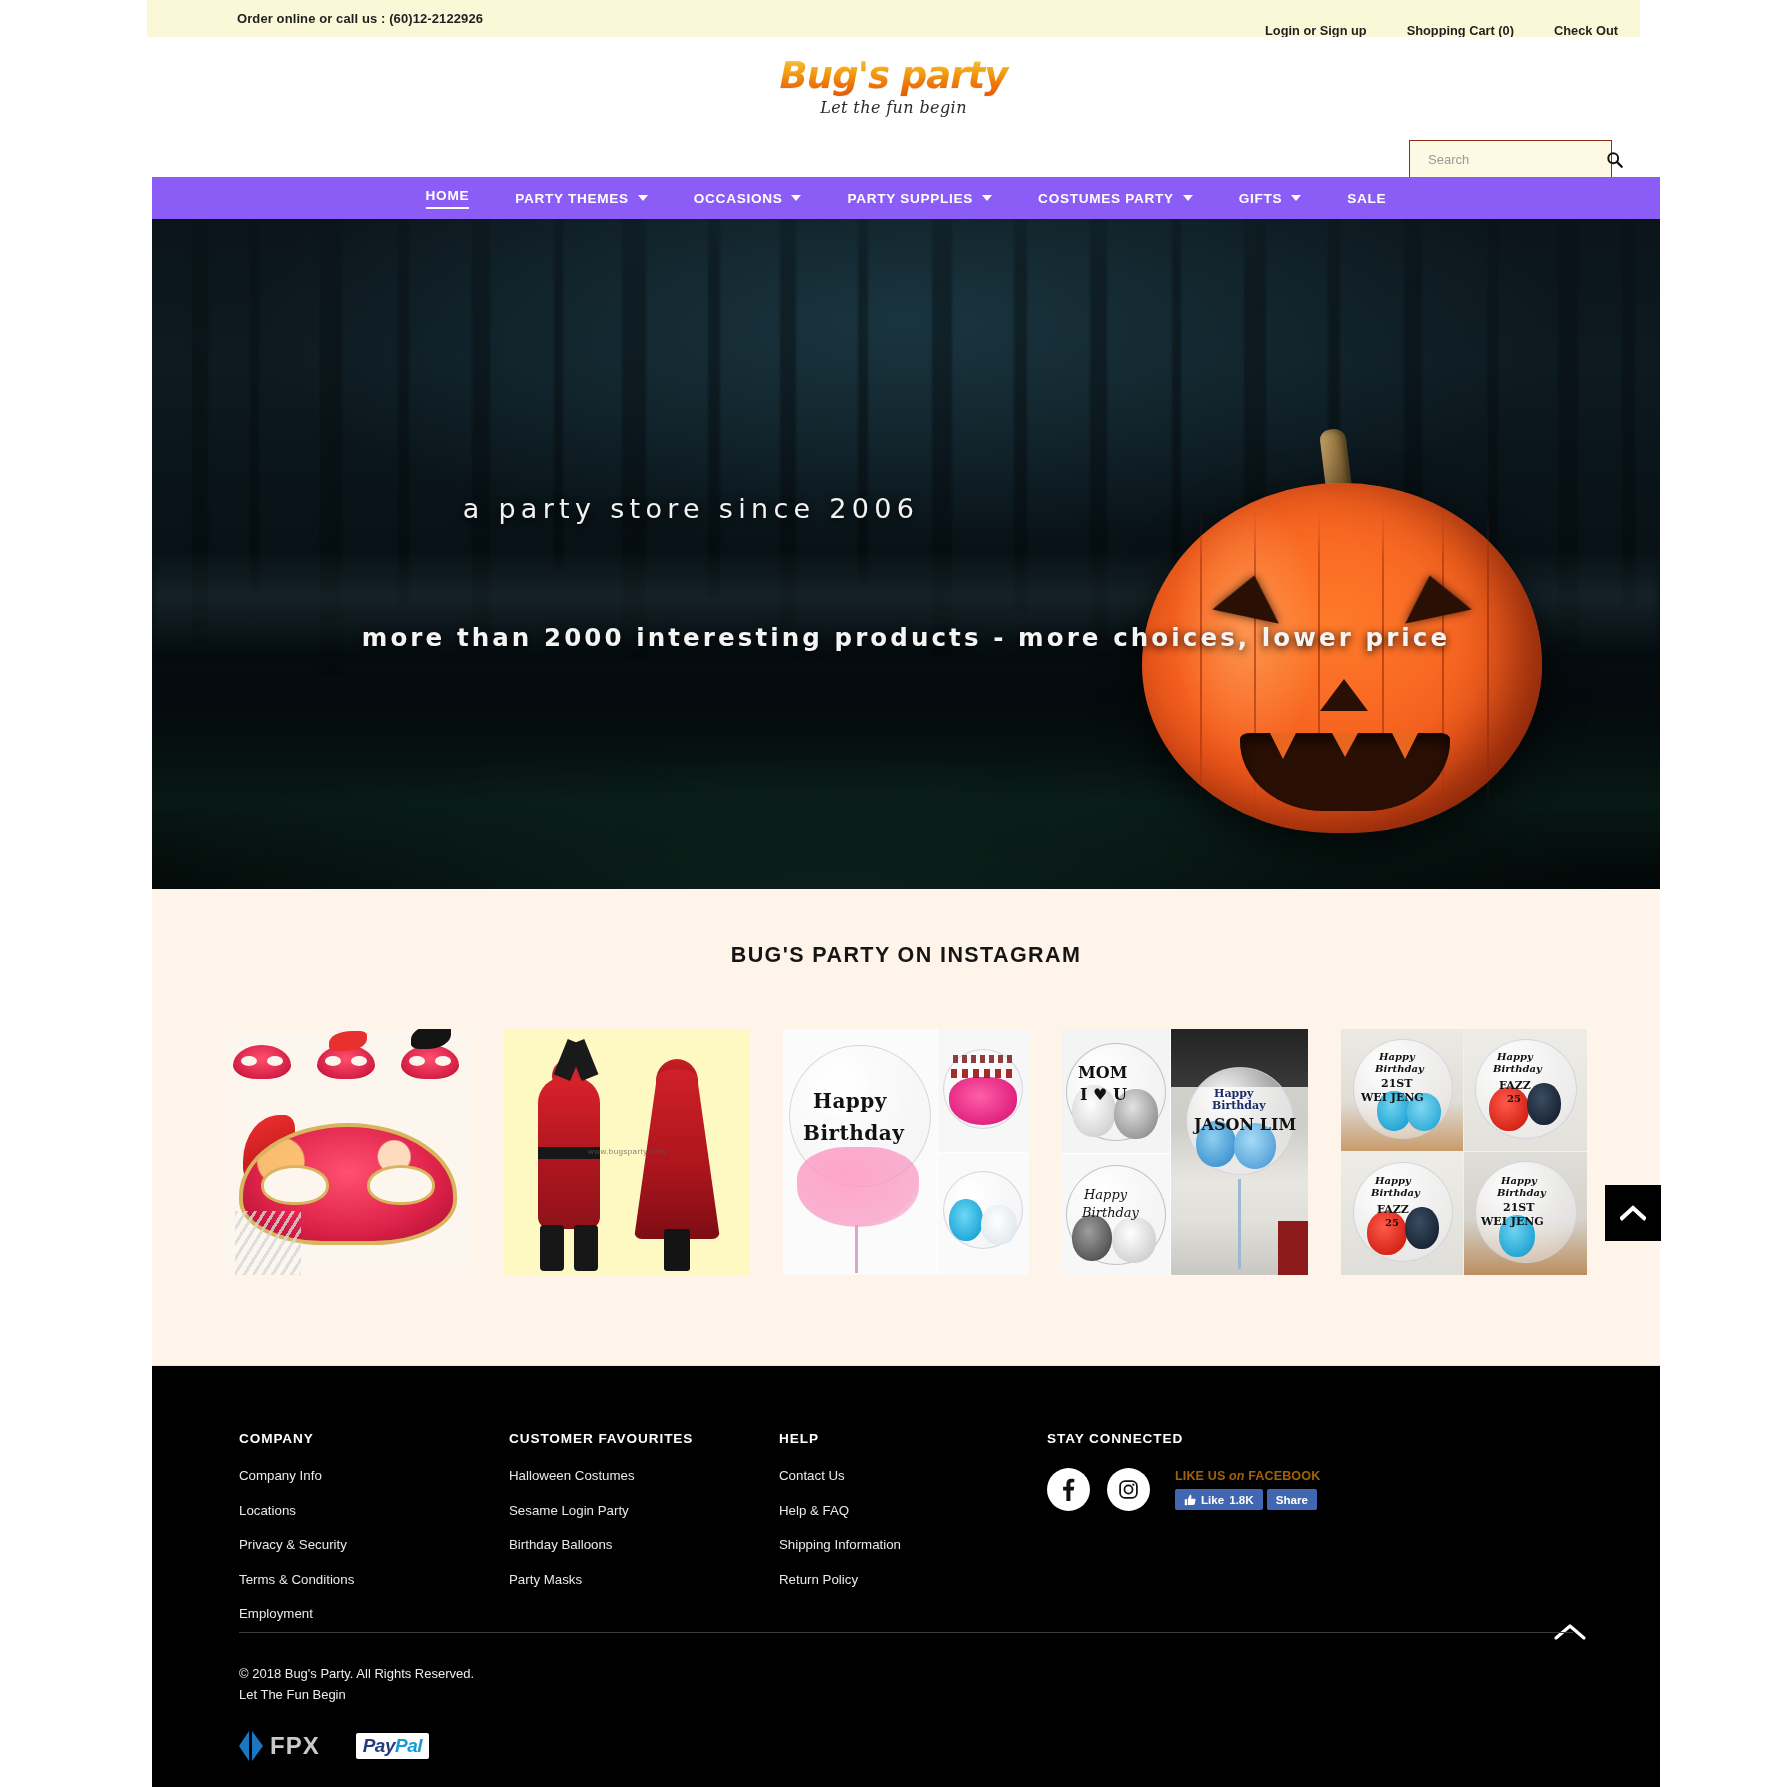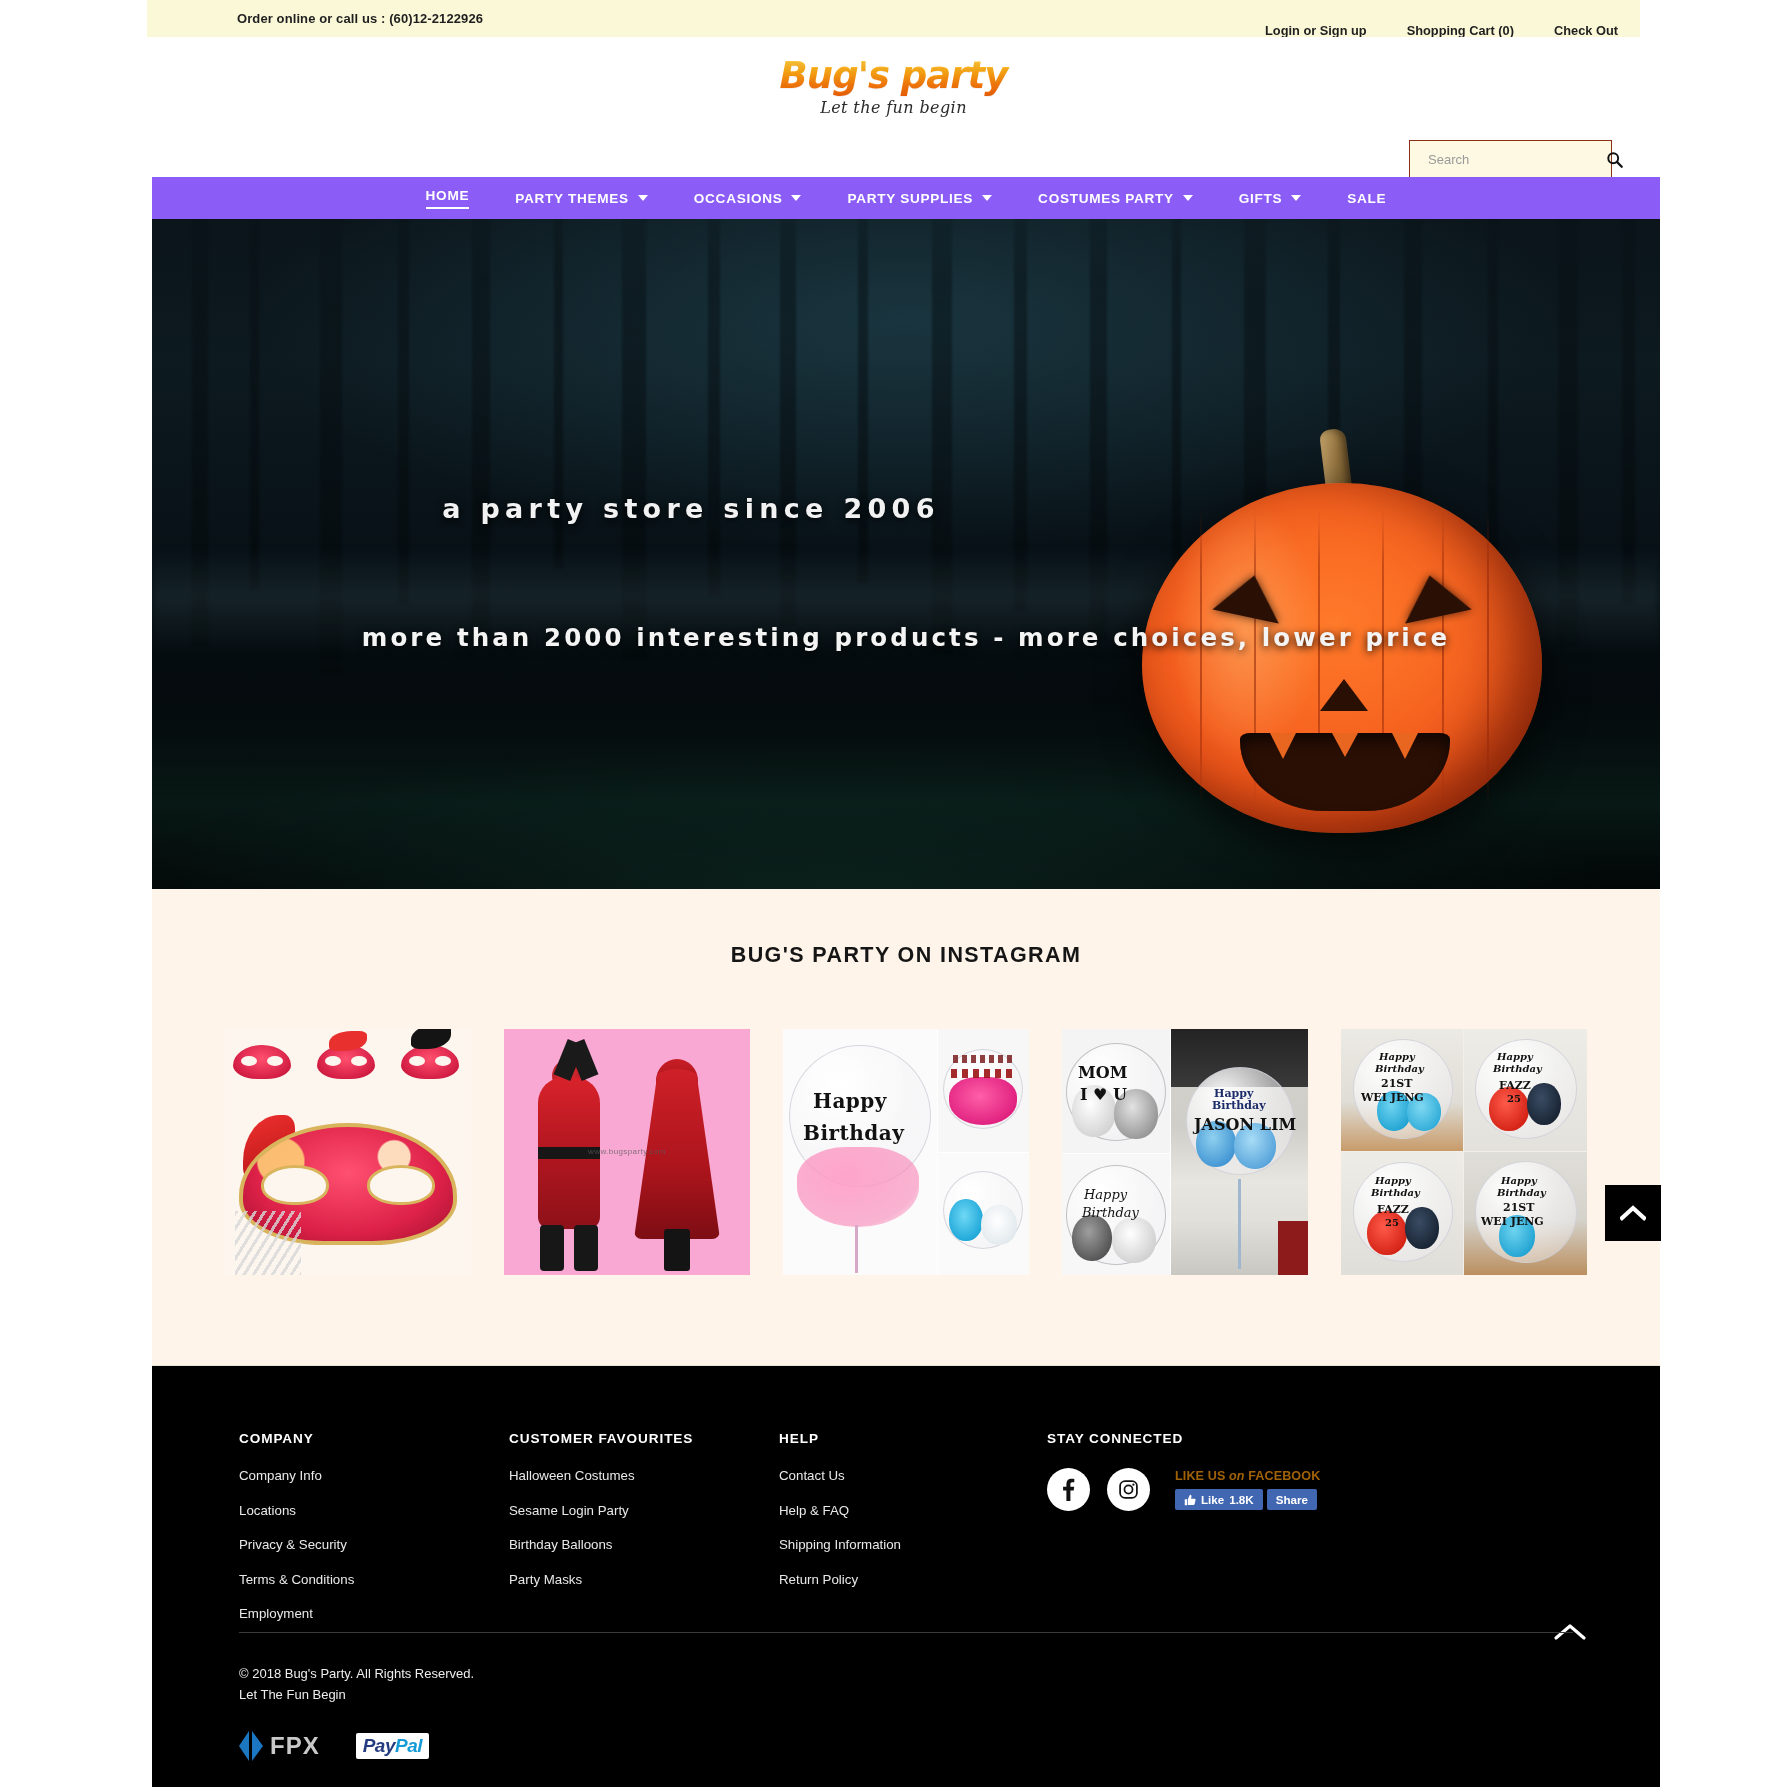--- a/index.html
+++ b/index.html
@@ -93,21 +93,21 @@
   }
   .hero-haze {
     position:absolute; left:0; top:52%; width:100%; height:110px;
     background:linear-gradient(180deg, rgba(120,160,170,0) 0%, rgba(120,165,175,.13) 45%, rgba(120,160,170,0) 100%);
     filter:blur(4px);
   }
   .hero-line1 {
     position:absolute; left:0; top:316px; width:100%;
     text-align:center; color:#f2f2f2;
     font-family:"DejaVu Sans", sans-serif;
-    font-size:27px; font-weight:700; letter-spacing:5.3px;
+    font-size:27px; font-weight:400; letter-spacing:5.3px;
     text-shadow:0 2px 9px rgba(0,0,0,.95);
     padding-right:430px;
   }
   .hero-line2 {
     position:absolute; left:0; top:446px; width:100%;
     text-align:center; color:#f4f4f4;
     font-family:"DejaVu Sans", sans-serif;
     font-size:24.5px; font-weight:600; letter-spacing:3.1px;
     text-shadow:0 2px 9px rgba(0,0,0,.9);
   }
@@ -198,21 +198,21 @@
     background:#fdf6ef; border-radius:50% 50% 46% 46%;
     border:3px solid #d8b45c;
   }
   .mask-big::before { left:18px; }
   .mask-big::after { right:18px; }
   .feather {
     position:absolute; border-radius:60% 20% 60% 20%;
   }
 
   
-  .t2 { background:#f9a8d4; }
+  .t2 { background:#fef9c3; }
   .dp-body {
     position:absolute; left:34px; top:48px; width:62px; height:152px;
     background:linear-gradient(180deg,#d8222b 0%, #b0161f 52%, #8e1119 100%);
     border-radius:26px 26px 12px 12px;
   }
   .dp-head {
     position:absolute; left:48px; top:30px; width:34px; height:34px;
     background:radial-gradient(circle at 40% 35%, #e33039, #9d1019);
     border-radius:50%;
   }

